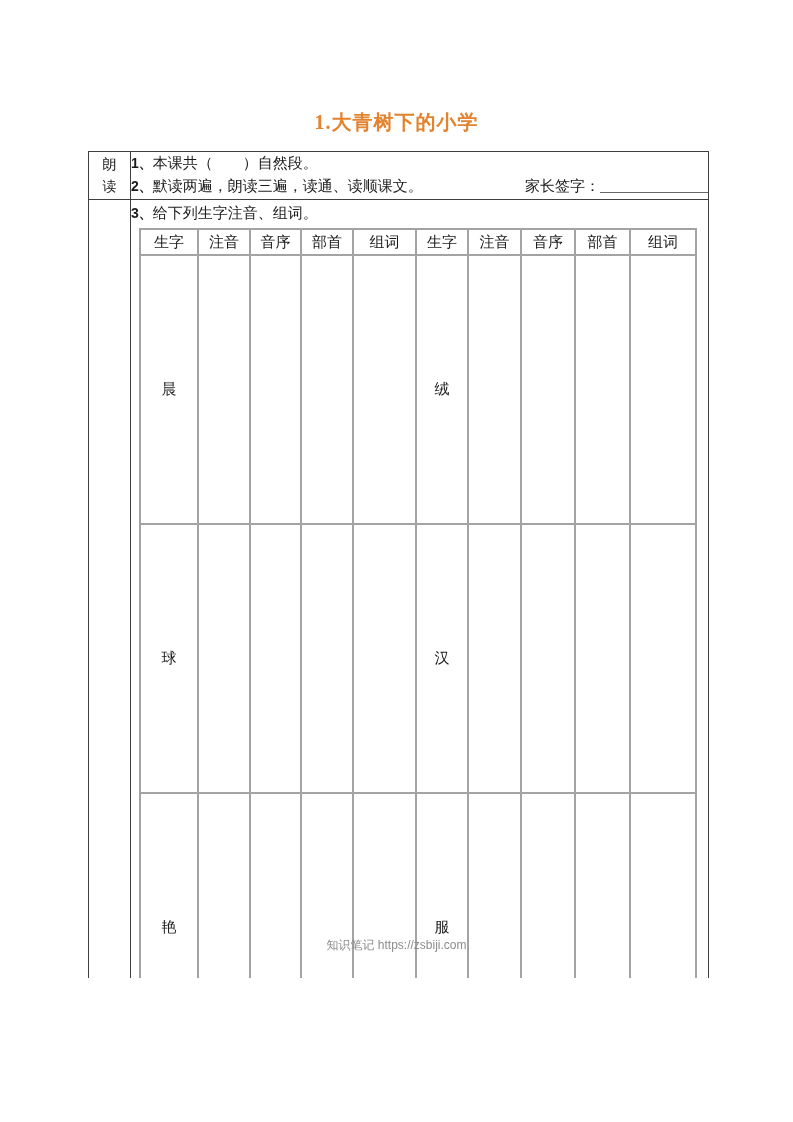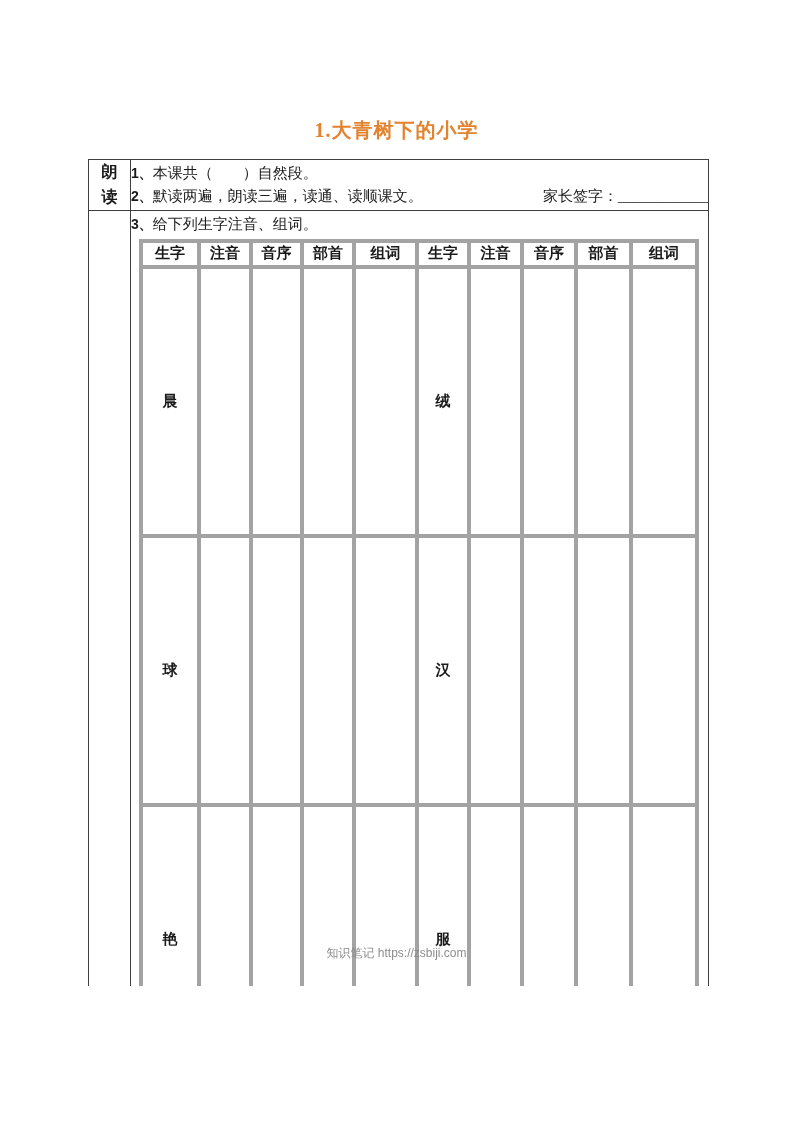--- a/index.html
+++ b/index.html
@@ -1,20 +1,20 @@
 <!DOCTYPE html>
 <html><head>
 <meta charset="utf-8">
 <style>
   * { margin:0; padding:0; box-sizing:border-box; }
   html,body { background:#ffffff; }
   .page {
     position:relative;
     width:793px; height:970px;
-    margin:16px auto;
+    margin:8px auto;
     background:#ffffff;
     font-family:"Liberation Serif","DejaVu Serif",serif;
     color:#1a1a1a;
     overflow:hidden;
   }
   .title {
     padding-top:101px;
     text-align:center;
     font-size:20px;
     font-weight:bold;
@@ -28,55 +28,55 @@
     table-layout:fixed;
   }
   table.outer > tbody > tr > td {
     border:1px solid #3f3f3f;
     vertical-align:middle;
     padding:0;
   }
   td.lbl {
     width:42px;
     text-align:center;
-    font-weight:bold;
-    font-size:16px;
+    font-weight:normal;
+    font-size:14px;
   }
   td.lbl .v {
     display:inline-block;
     width:1.05em;
     line-height:1.55;
     word-break:break-all;
     white-space:normal;
   }
   td.cnt { vertical-align:top; padding:1px 5px 2px 5px; }
   .line {
     display:flex;
     align-items:baseline;
     font-size:15px;
     line-height:26px;
     white-space:pre-wrap;
   }
   .line .qnum { font-weight:bold; white-space:pre; font-family:"Liberation Sans","DejaVu Sans",sans-serif; font-size:14px; }
   .line .qtext { white-space:pre-wrap; }
   .r1 .line { line-height:23px; }
-  .sign { margin-left:auto; white-space:pre; }
+  .sign { margin-left:auto; white-space:pre;font-family:Liberation Mono, monospace; }
   
   table.vocab {
     margin:2px 0 0 8px;
     width:557px;
     border-collapse:collapse;
     table-layout:fixed;
   }
   table.vocab th, table.vocab td {
-    border:4px solid #a3a3a3;
+    border:2px solid #a3a3a3;
     height:26px;
     text-align:center;
     font-size:15px;
-    font-weight:bold;
+    font-weight:normal;
     overflow:hidden;
   }
   .footer {
     position:absolute;
     left:0; bottom:24px;
     width:100%;
     text-align:center;
     font-size:12px;
     color:#8C8C8C;
     font-family:"Liberation Sans","DejaVu Sans",sans-serif;

